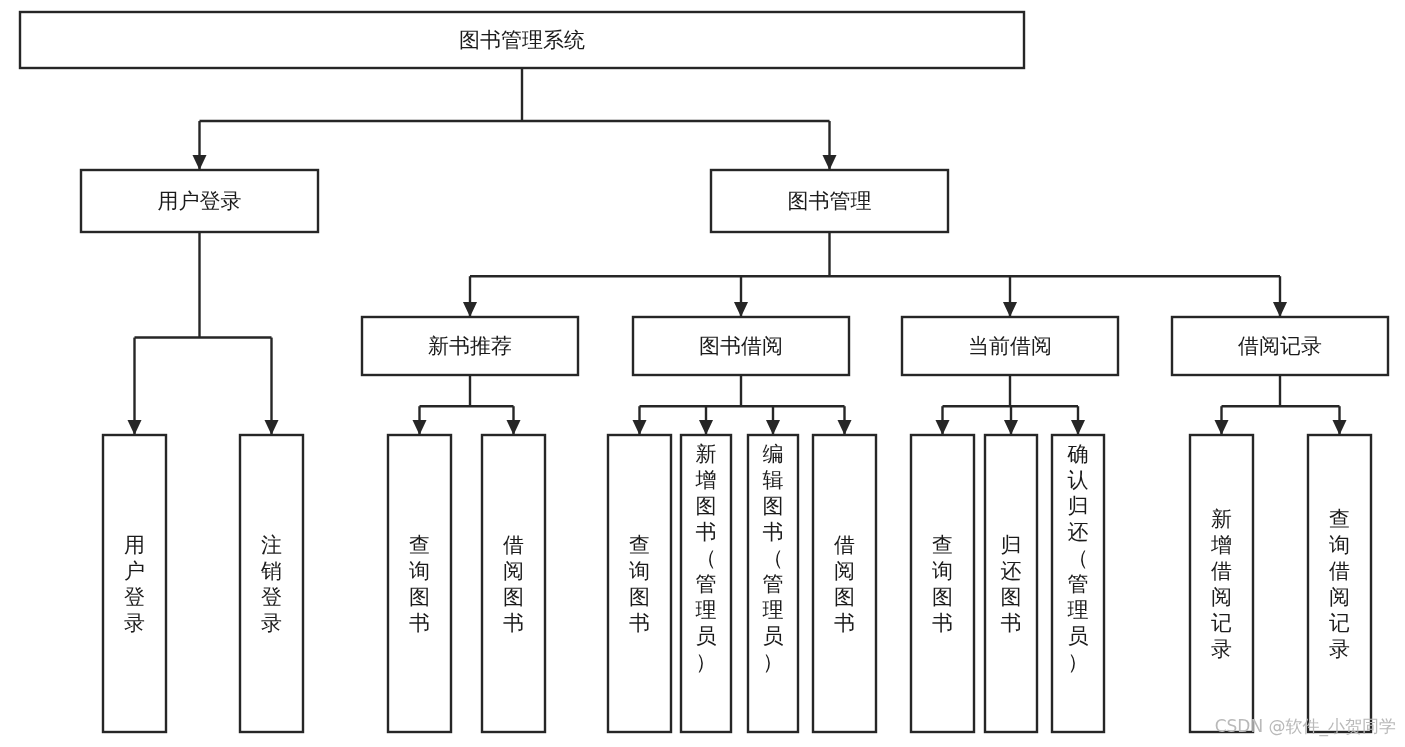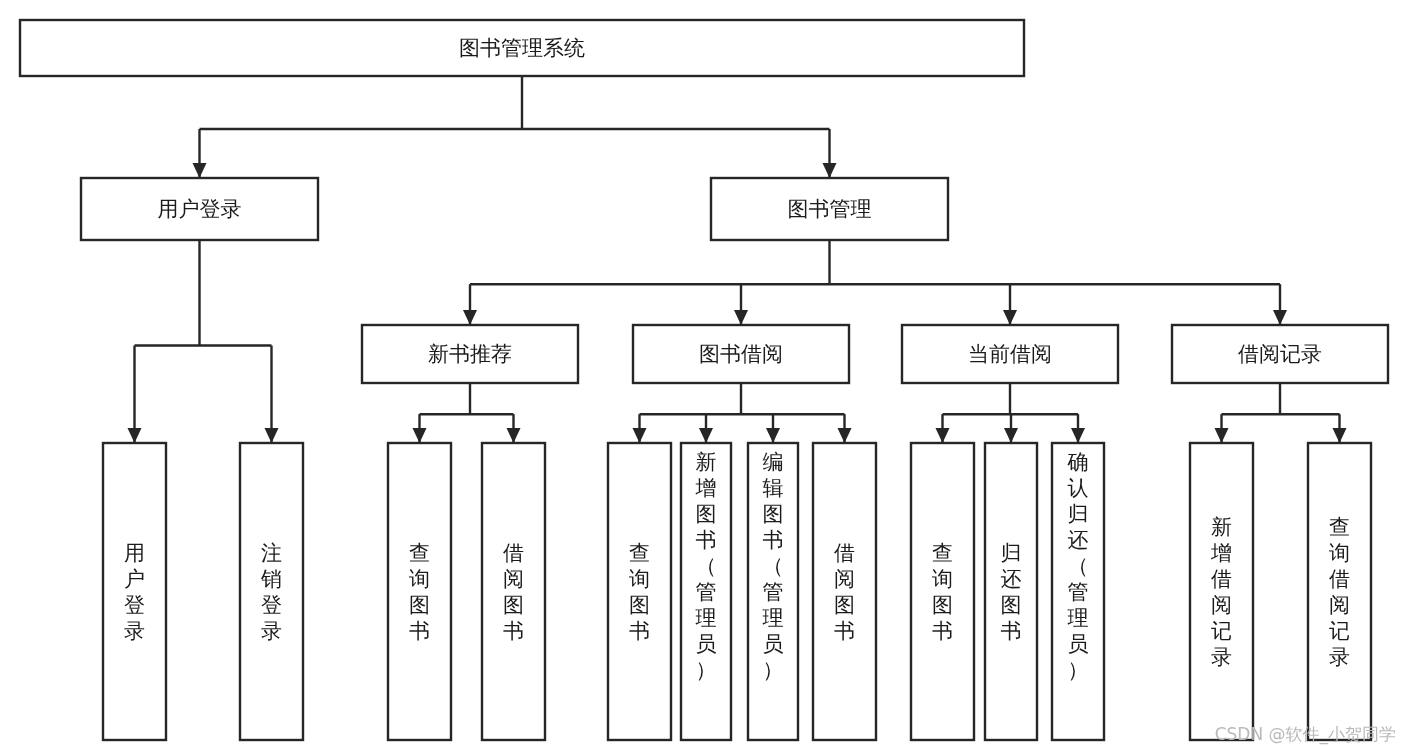--- a/index.html
+++ b/index.html
@@ -10,21 +10,21 @@
   body {
     width: 1405px;
     height: 747px;
     font-family: "DejaVu Sans", "Liberation Sans", sans-serif;
     overflow: hidden;
     position: relative;
   }
   #diagram-root {
     position: absolute;
     left: 0;
-    top: 8px;
+    top: 0;
     width: 1405px;
     height: 729px;
   }
   svg.flow { display: block; }
   .node-box {
     fill: #ffffff;
     stroke: #262626;
     stroke-width: 2.4;
   }
   .node-label {

